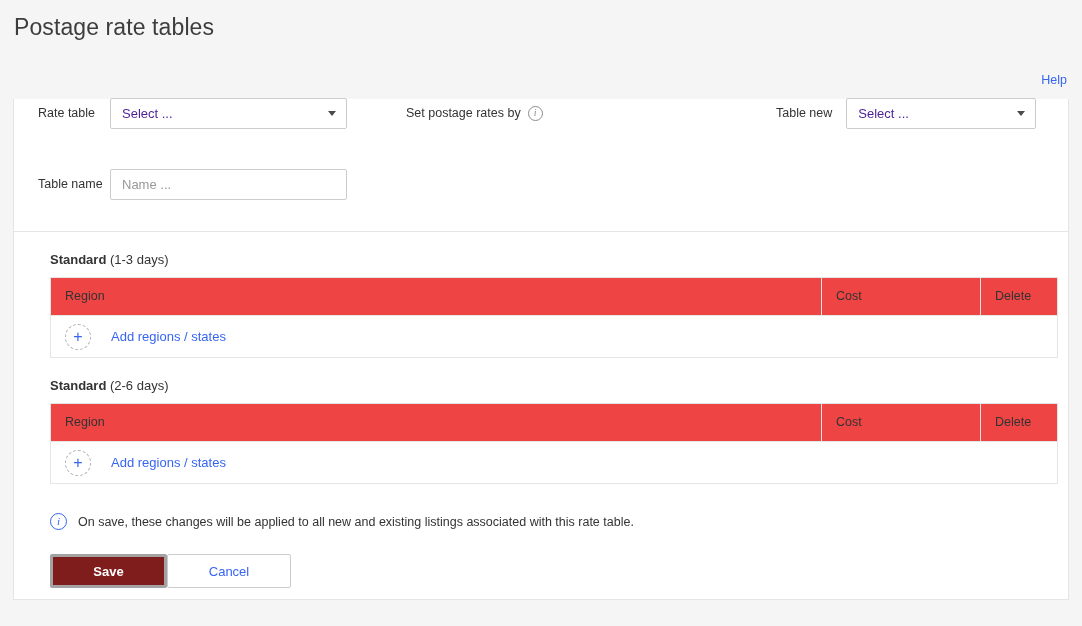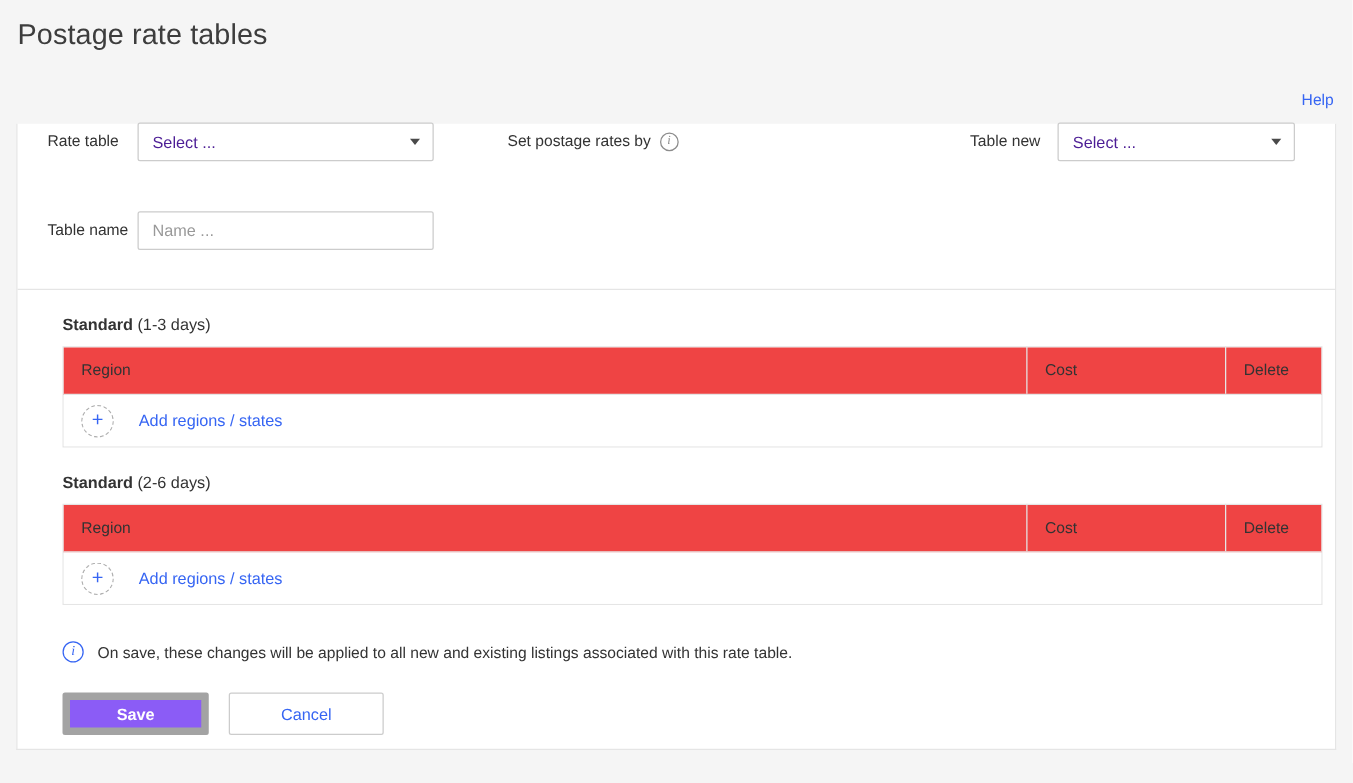--- a/index.html
+++ b/index.html
@@ -245,28 +245,27 @@
     border-radius: 2px;
     font-size: 13px;
     font-family: "Liberation Sans", sans-serif;
     cursor: pointer;
     display: inline-flex;
     align-items: center;
     justify-content: center;
   }
   .btn-save {
     width: 117px;
-    background: #8b5cf6;
-    border: 6px solid #a3a3a3;
+    background: #7f1d1d;
+    border: 3px solid #a3a3a3;
     color: #ffffff;
     font-weight: bold;
   }
   .btn-cancel {
     width: 124px;
-    margin-left: 16px;
     background: #ffffff;
     border: 1px solid #cccccc;
     color: #3665f3;
   }
 </style>
 </head>
 <body>
 
 <div class="page-title">Postage rate tables</div>
 

